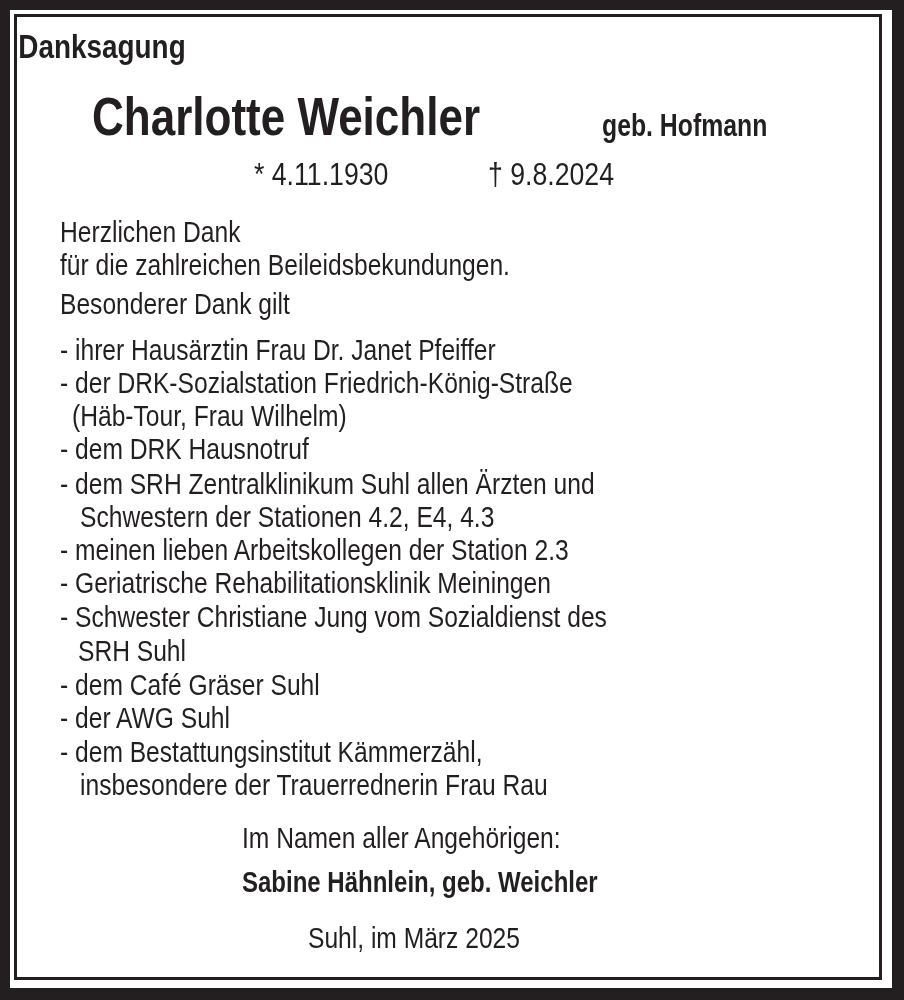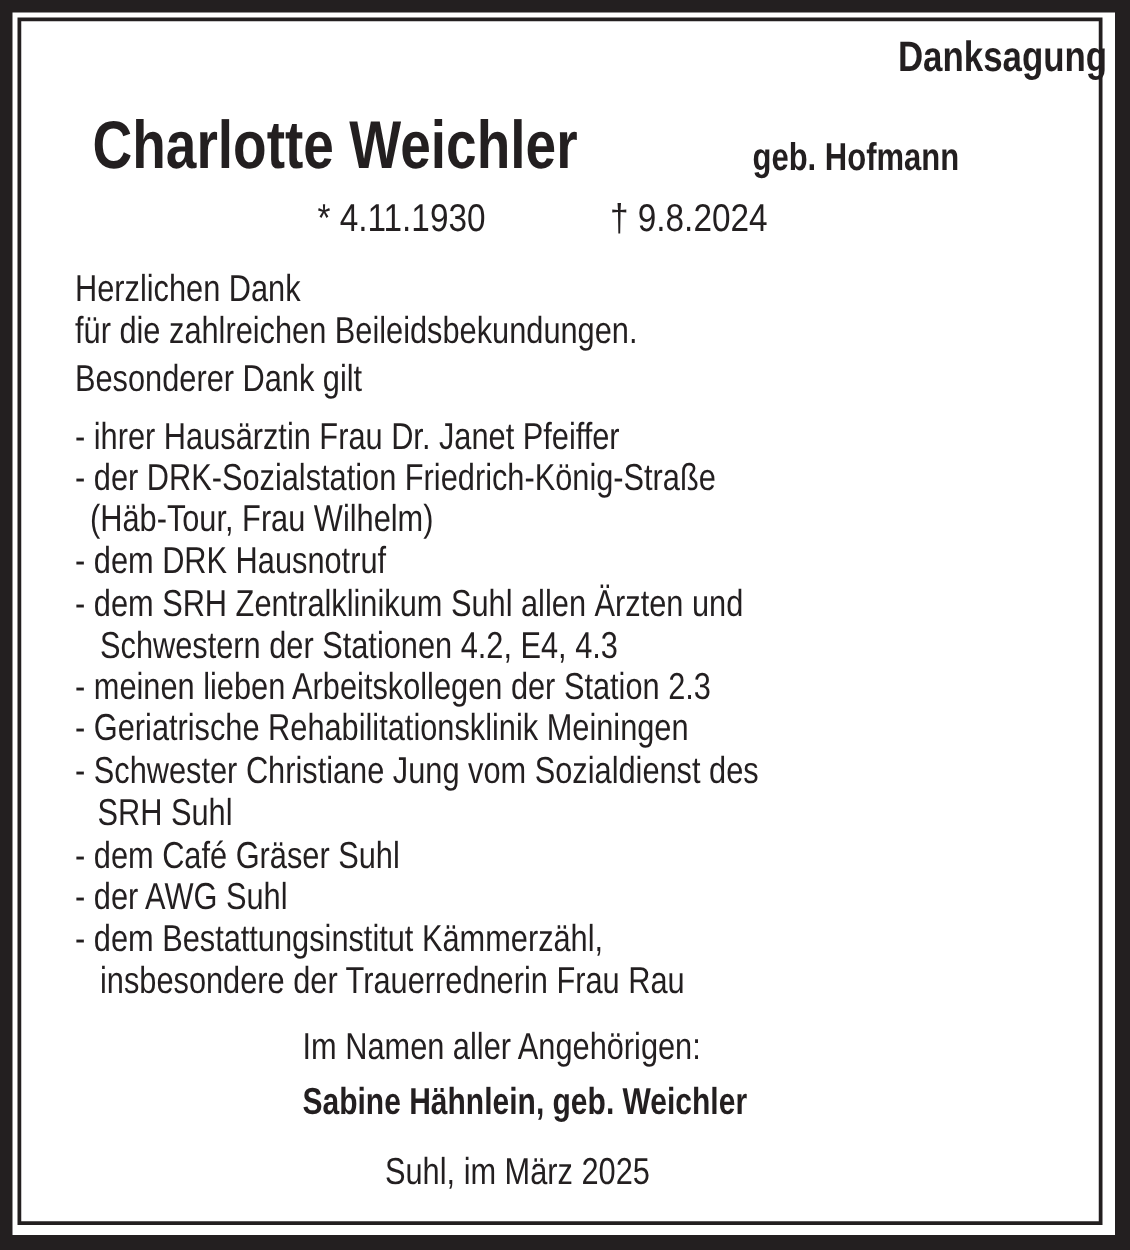--- a/index.html
+++ b/index.html
@@ -2,35 +2,35 @@
 <html><head>
 <meta charset="utf-8">
 <style>
   html, body { margin: 0; padding: 0; }
   body { width: 904px; height: 1000px; background: #231f20; position: relative; overflow: hidden; }
   .gap { position: absolute; left: 10px; top: 10px; width: 882px; height: 978px; background: #ffffff; }
   .line-border { position: absolute; left: 14px; top: 14px; width: 868px; height: 966px; border: 3px solid #231f20; background: #ffffff; box-sizing: border-box; }
   .txt { position: absolute; white-space: nowrap; color: #231f20; font-family: "Liberation Sans", sans-serif; transform-origin: 0 0; }
   .reg { font-weight: 400; font-size: 30px; line-height: 30px; transform: scaleX(0.82); }
   .bold { font-weight: 700; }
-  .center { left: 0; width: 904px; text-align: right; }
+  .center { left: 0; width: 904px; text-align: left; }
 </style>
 </head>
 <body>
 
 <div class="gap"></div>
 <div class="line-border"></div>
 
 <div>
 
   <div class="txt bold center" style="top:26px; font-size:34px; line-height:40px; transform:none;">
     <span style="display:inline-block; transform:scaleX(0.82);">Danksagung</span>
   </div>
 
-  <div class="txt bold" style="left:74px; top:84px;">
+  <div class="txt bold" style="left:92px; top:84px;">
     <span style="display:inline-block; font-size:54px; line-height:64px; transform:scaleX(0.815); transform-origin:0 0;">Charlotte Weichler</span>
   </div>
   <div class="txt bold" style="left:602px; top:108px; font-size:31px; line-height:36px; transform:scaleX(0.8);">geb. Hofmann</div>
 
   <div class="txt reg" style="left:254px; top:160px; font-size:31px; transform:scaleX(0.86);">* 4.11.1930</div>
   <div class="txt reg" style="left:488px; top:160px; font-size:31px; transform:scaleX(0.86);">† 9.8.2024</div>
 
   <div class="txt reg" style="left:60px; top:217px;">Herzlichen Dank</div>
   <div class="txt reg" style="left:60px; top:250px;">für die zahlreichen Beileidsbekundungen.</div>
 

